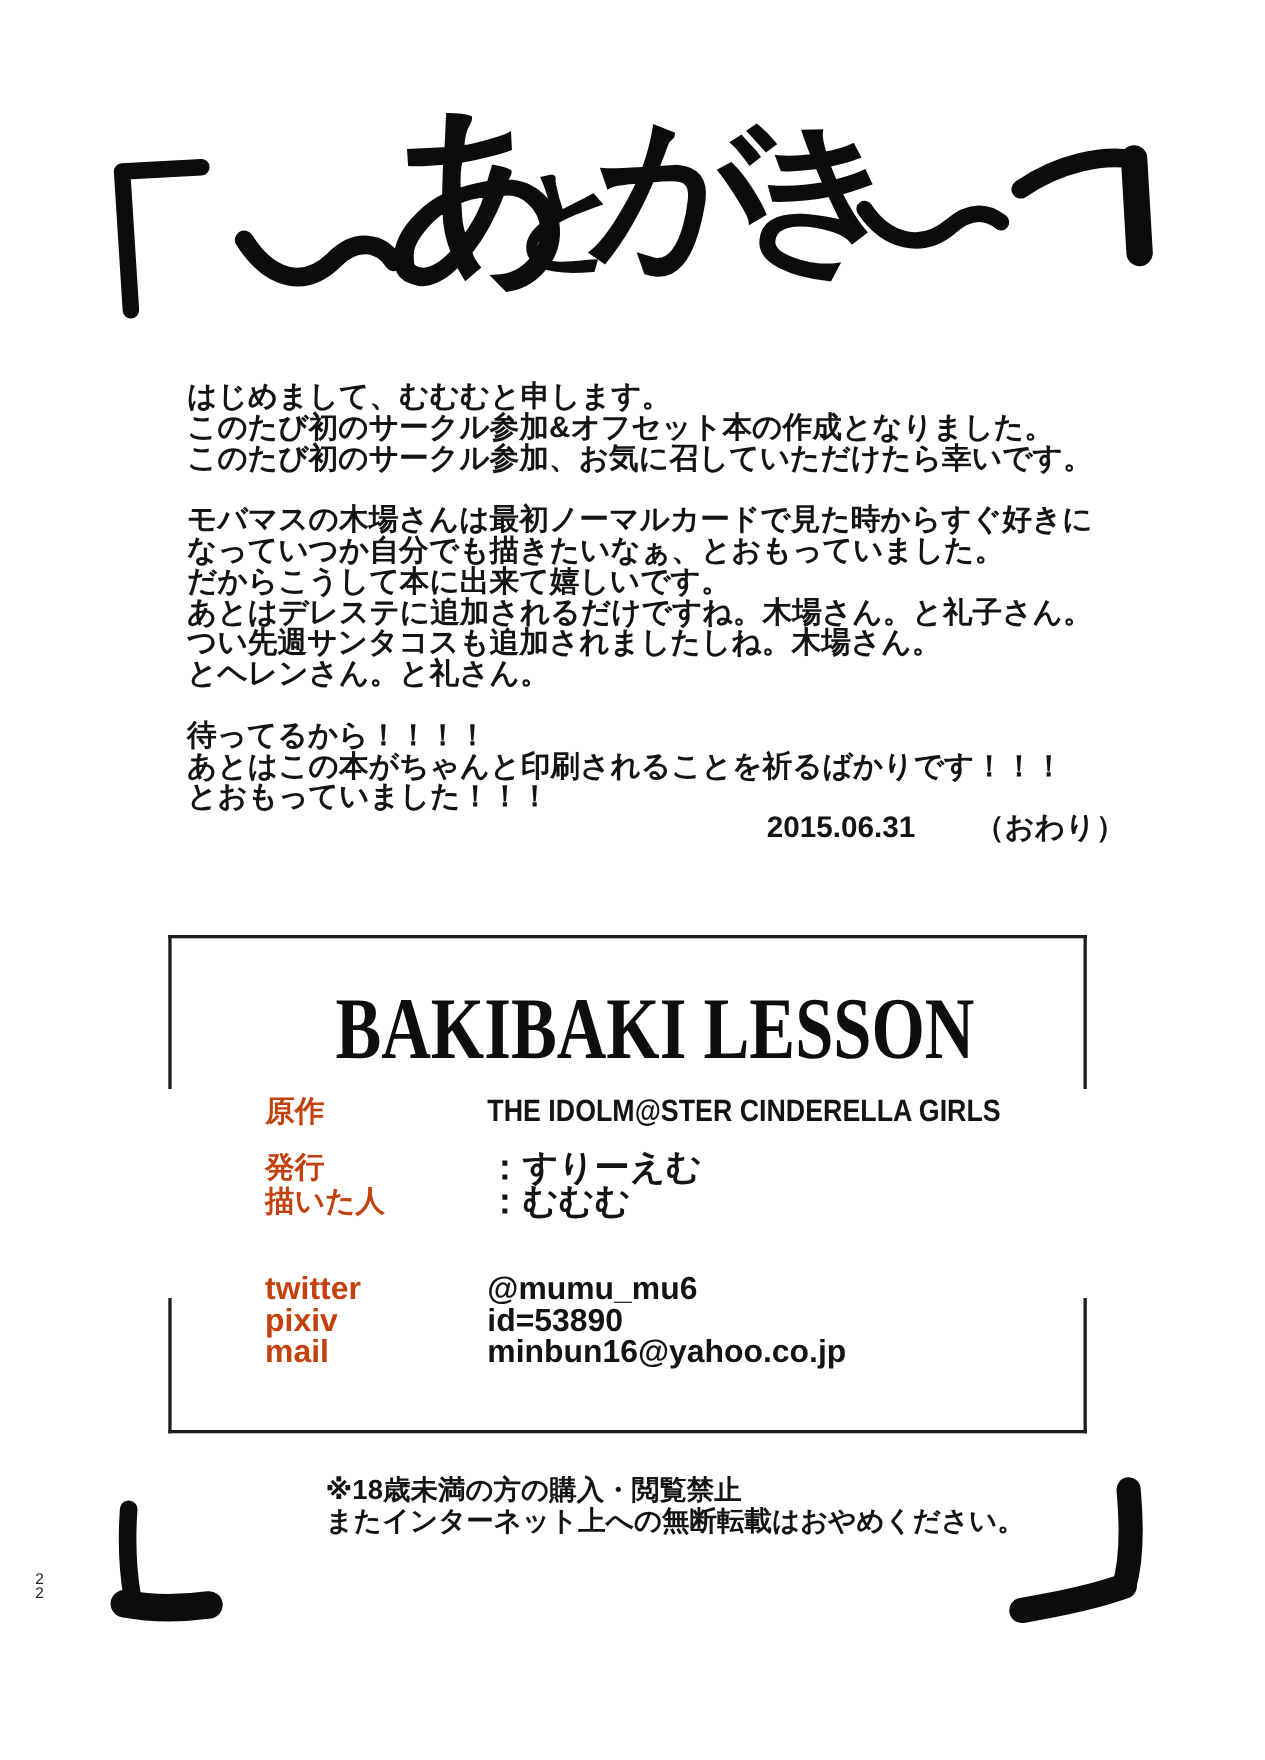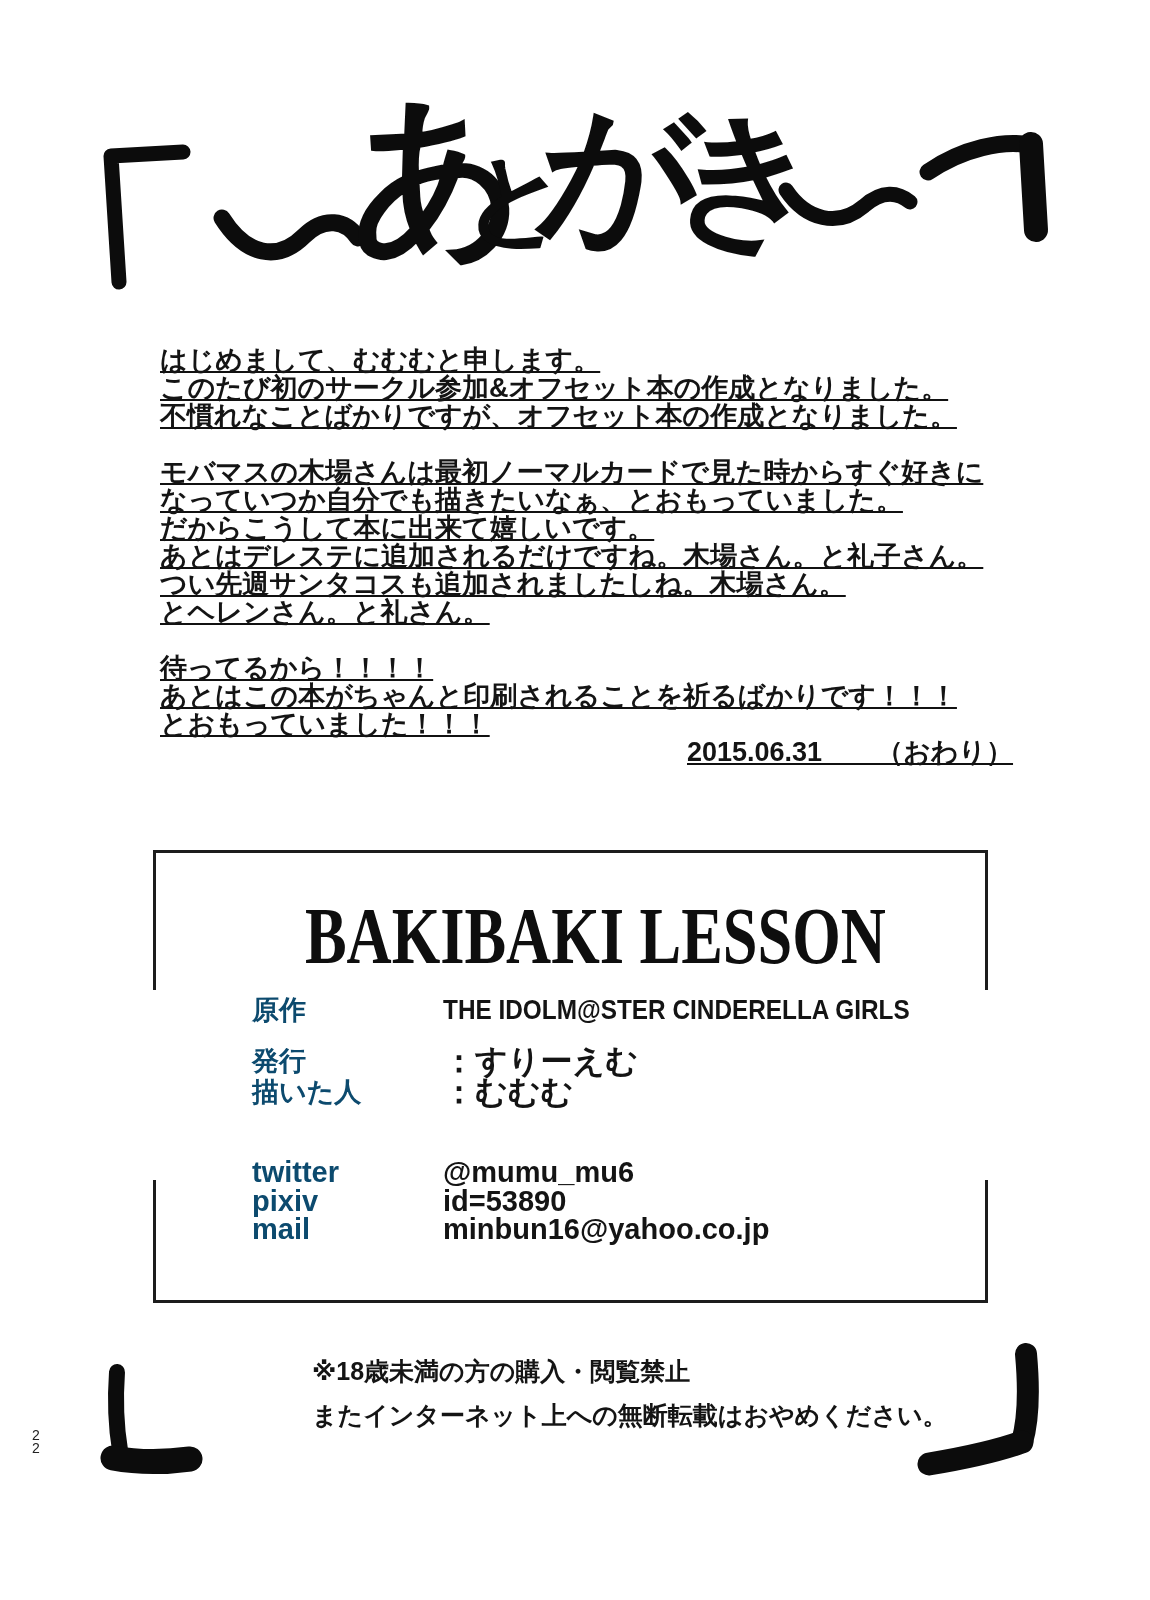--- a/index.html
+++ b/index.html
@@ -13,21 +13,21 @@
   .title-area svg{position:absolute;}
   .t-char{
     position:absolute;font-weight:bold;line-height:1;color:#0c0c0c;
     font-family:"DejaVu Sans",sans-serif;white-space:pre;
   }
   .t-a{left:348px;top:88px;font-size:172px;transform:rotate(-3deg);}
   .t-to{left:464px;top:148px;font-size:102px;transform:rotate(4deg);}
   .t-ga{left:540px;top:96px;font-size:156px;transform:rotate(6deg);}
   .t-ki{left:674px;top:104px;font-size:146px;transform:rotate(5deg);}
   
-  .body-text{position:absolute;left:160px;top:346px;width:860px;text-decoration:underline;}
+  .body-text{position:absolute;left:170px;top:346px;width:860px;}
   .body-text p{
     margin:0;height:28px;line-height:28px;font-size:27px;font-weight:bold;
     white-space:pre;letter-spacing:0;color:#141414;
   }
   .body-text p.gap-above{margin-top:28px;}
   .date-line{padding-left:527px;}
   
   .colophon{position:absolute;left:153px;top:850px;width:835px;height:392px;}
   .cb{position:absolute;background:#1d1d1d;}
   .cb-top{left:0;top:0;width:835px;height:3px;}
@@ -37,37 +37,37 @@
   .cb-left-bot{left:0;top:330px;width:3px;height:123px;}
   .cb-right-bot{left:832px;top:330px;width:3px;height:123px;}
   .colophon-title{
     position:absolute;left:152px;top:46px;margin:0;
     font-family:"Liberation Serif","DejaVu Serif",serif;
     font-size:80px;font-weight:bold;line-height:1;letter-spacing:0px;
     transform:scaleX(0.78);transform-origin:left top;white-space:pre;color:#0e0e0e;
   }
   .crow{position:absolute;left:0;width:835px;height:32px;}
   .clabel{
-    position:absolute;left:99px;top:0;font-size:27px;font-weight:bold;
-    line-height:30px;white-space:pre;color:#0c4a6e;
+    position:absolute;left:88px;top:0;font-size:27px;font-weight:bold;
+    line-height:30px;white-space:pre;color:#c2410c;
   }
   .cvalue{
     position:absolute;left:290px;top:0;font-size:32px;font-weight:bold;
     line-height:30px;white-space:pre;color:#141414;
   }
   .crow-genzaku .cvalue{font-size:28px;transform:scaleX(0.87);transform-origin:left top;}
   .crow-hakkou{top:196px;}  .crow-genzaku{top:145px;}
   .crow-egaita{top:227px;}
   .crow-twitter{top:307px;} .crow-pixiv{top:336px;} .crow-mail{top:364px;padding-left:48px;}
   .crow-twitter .cvalue,.crow-pixiv .cvalue,.crow-mail .cvalue,
   .crow-twitter .clabel,.crow-pixiv .clabel,.crow-mail .clabel{font-size:29px;}
   
   .notice{position:absolute;left:296px;top:1341px;}
   .notice p{
-    margin:16px;height:28px;line-height:28px;font-size:25px;font-weight:bold;
+    margin:0;height:28px;line-height:28px;font-size:25px;font-weight:bold;
     white-space:pre;color:#141414;
   }
   
   .page-number{
     position:absolute;left:28px;top:1429px;width:16px;
     font-size:14px;line-height:13px;font-weight:normal;color:#222;
     text-align:center;
   }
   .page-number span{display:block;}
   
@@ -94,21 +94,21 @@
     </svg>
     <svg class="corner" style="left:918px;top:118px;" width="135" height="125" viewBox="0 0 135 125">
       <path d="M10 54 C45 30 85 22 112 27" fill="none" stroke="#0c0c0c" stroke-width="17" stroke-linecap="round"></path>
       <path d="M113 26 L118 112" fill="none" stroke="#0c0c0c" stroke-width="24" stroke-linecap="round"></path>
     </svg>
   </header>
 
   <main class="body-text">
     <p>はじめまして、むむむと申します。</p>
     <p>このたび初のサークル参加&amp;オフセット本の作成となりました。</p>
-    <p>不慣れなことばかりですが、オフセット本の作成となりました。</p>
+    <p>このたび初のサークル参加、お気に召していただけたら幸いです。</p>
     <p class="gap-above">モバマスの木場さんは最初ノーマルカードで見た時からすぐ好きに</p>
     <p>なっていつか自分でも描きたいなぁ、とおもっていました。</p>
     <p>だからこうして本に出来て嬉しいです。</p>
     <p>あとはデレステに追加されるだけですね。木場さん。と礼子さん。</p>
     <p>つい先週サンタコスも追加されましたしね。木場さん。</p>
     <p>とヘレンさん。と礼さん。</p>
     <p class="gap-above">待ってるから！！！！</p>
     <p>あとはこの本がちゃんと印刷されることを祈るばかりです！！！</p>
     <p>とおもっていました！！！</p>
     <p class="date-line">2015.06.31　　（おわり）</p>

